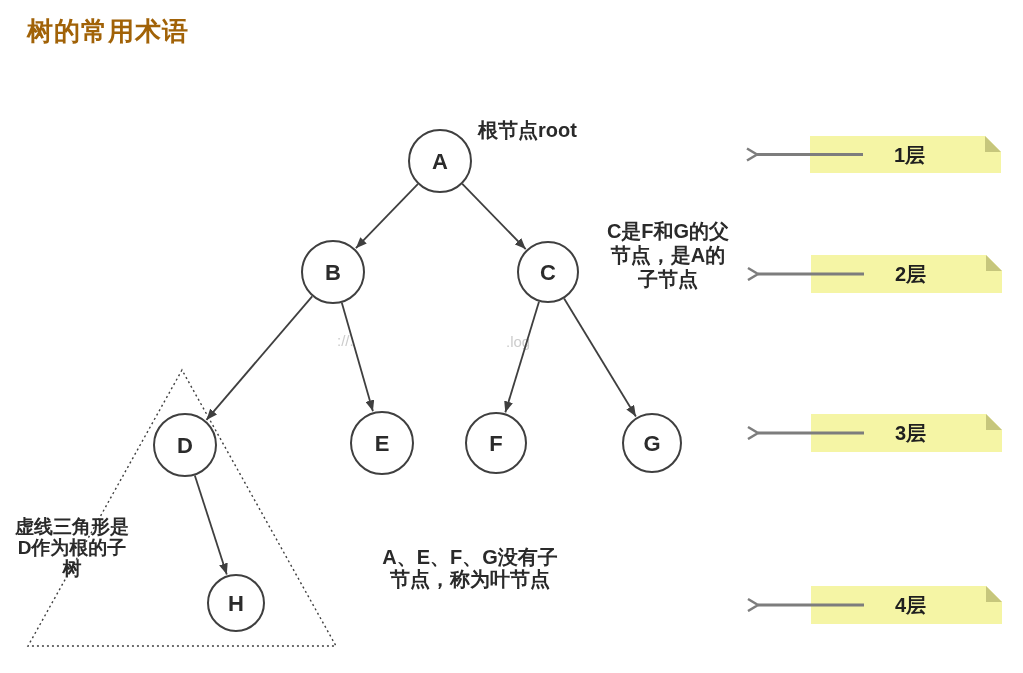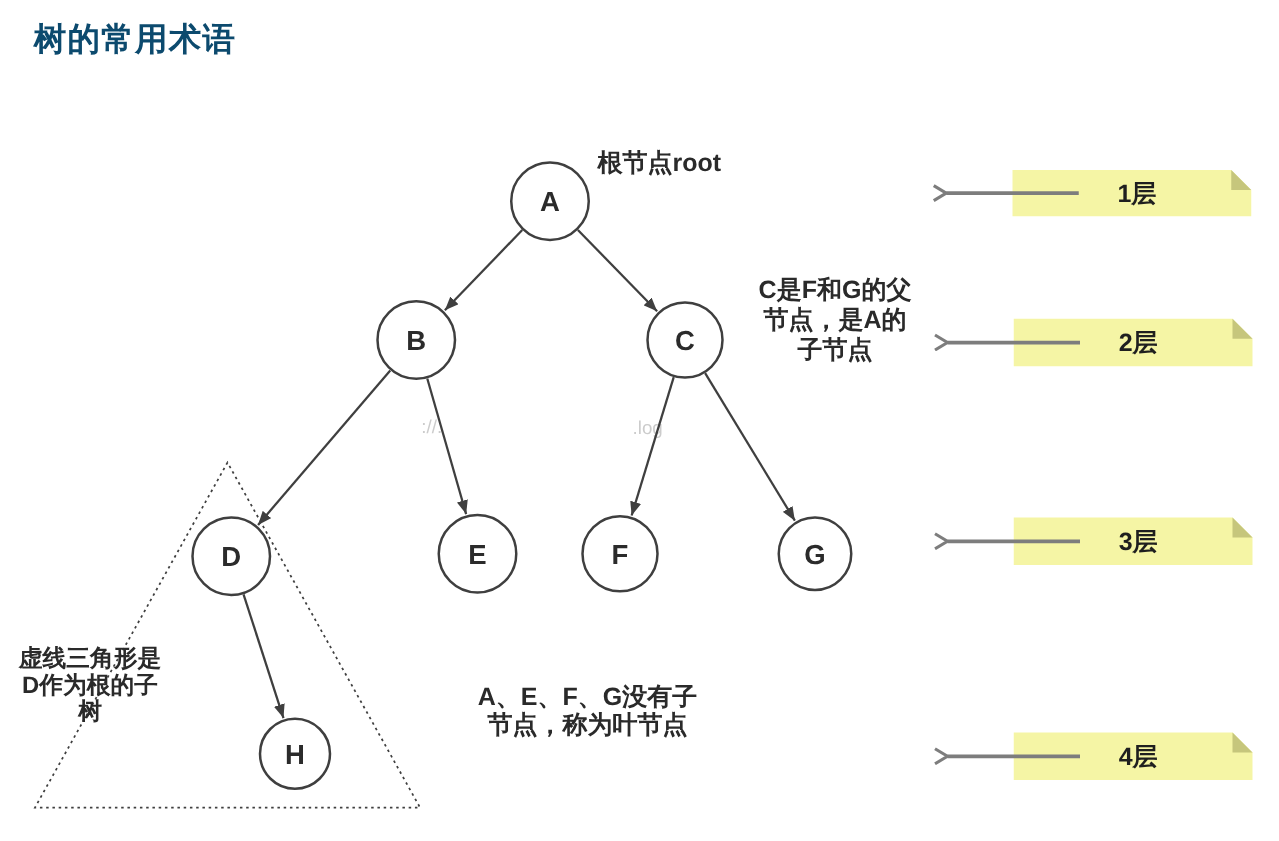--- a/index.html
+++ b/index.html
@@ -1,19 +1,19 @@
 <!DOCTYPE html>
 <html><head>
 <meta charset="utf-8">
 <style>
   html,body{margin:0;padding:0;background:#ffffff;}
   #canvas{position:relative;width:1023px;height:673px;background:#ffffff;overflow:hidden;
           font-family:"Liberation Sans",sans-serif;}
   #page-title{position:absolute;left:27px;top:14px;margin:0;font-size:26px;font-weight:bold;
-              color:#0c4a6e;letter-spacing:1px;font-family:"Liberation Sans",sans-serif;}
+              color:#a16207;letter-spacing:1px;font-family:"Liberation Sans",sans-serif;}
   #scene{position:absolute;left:0;top:0;width:1023px;height:673px;}
   .node-circle{fill:#ffffff;stroke:#3f3f3f;stroke-width:2px;}
   .node-label{font-family:"Liberation Sans",sans-serif;font-weight:bold;font-size:22px;
               fill:#2b2b2b;text-anchor:middle;}
   .edge{stroke:#3f3f3f;stroke-width:1.8px;}
   .subtree-tri{fill:none;stroke:#3f3f3f;stroke-width:1.4px;stroke-dasharray:2,3;}
   .note-text{font-family:"Liberation Sans",sans-serif;font-weight:bold;fill:#2a2a2a;}
   .sticky-label{font-family:"Liberation Sans",sans-serif;font-weight:bold;font-size:20px;
                 fill:#1f1f1f;text-anchor:middle;}
   .sticky-arrow{stroke:#7d7d7d;stroke-width:3px;}

